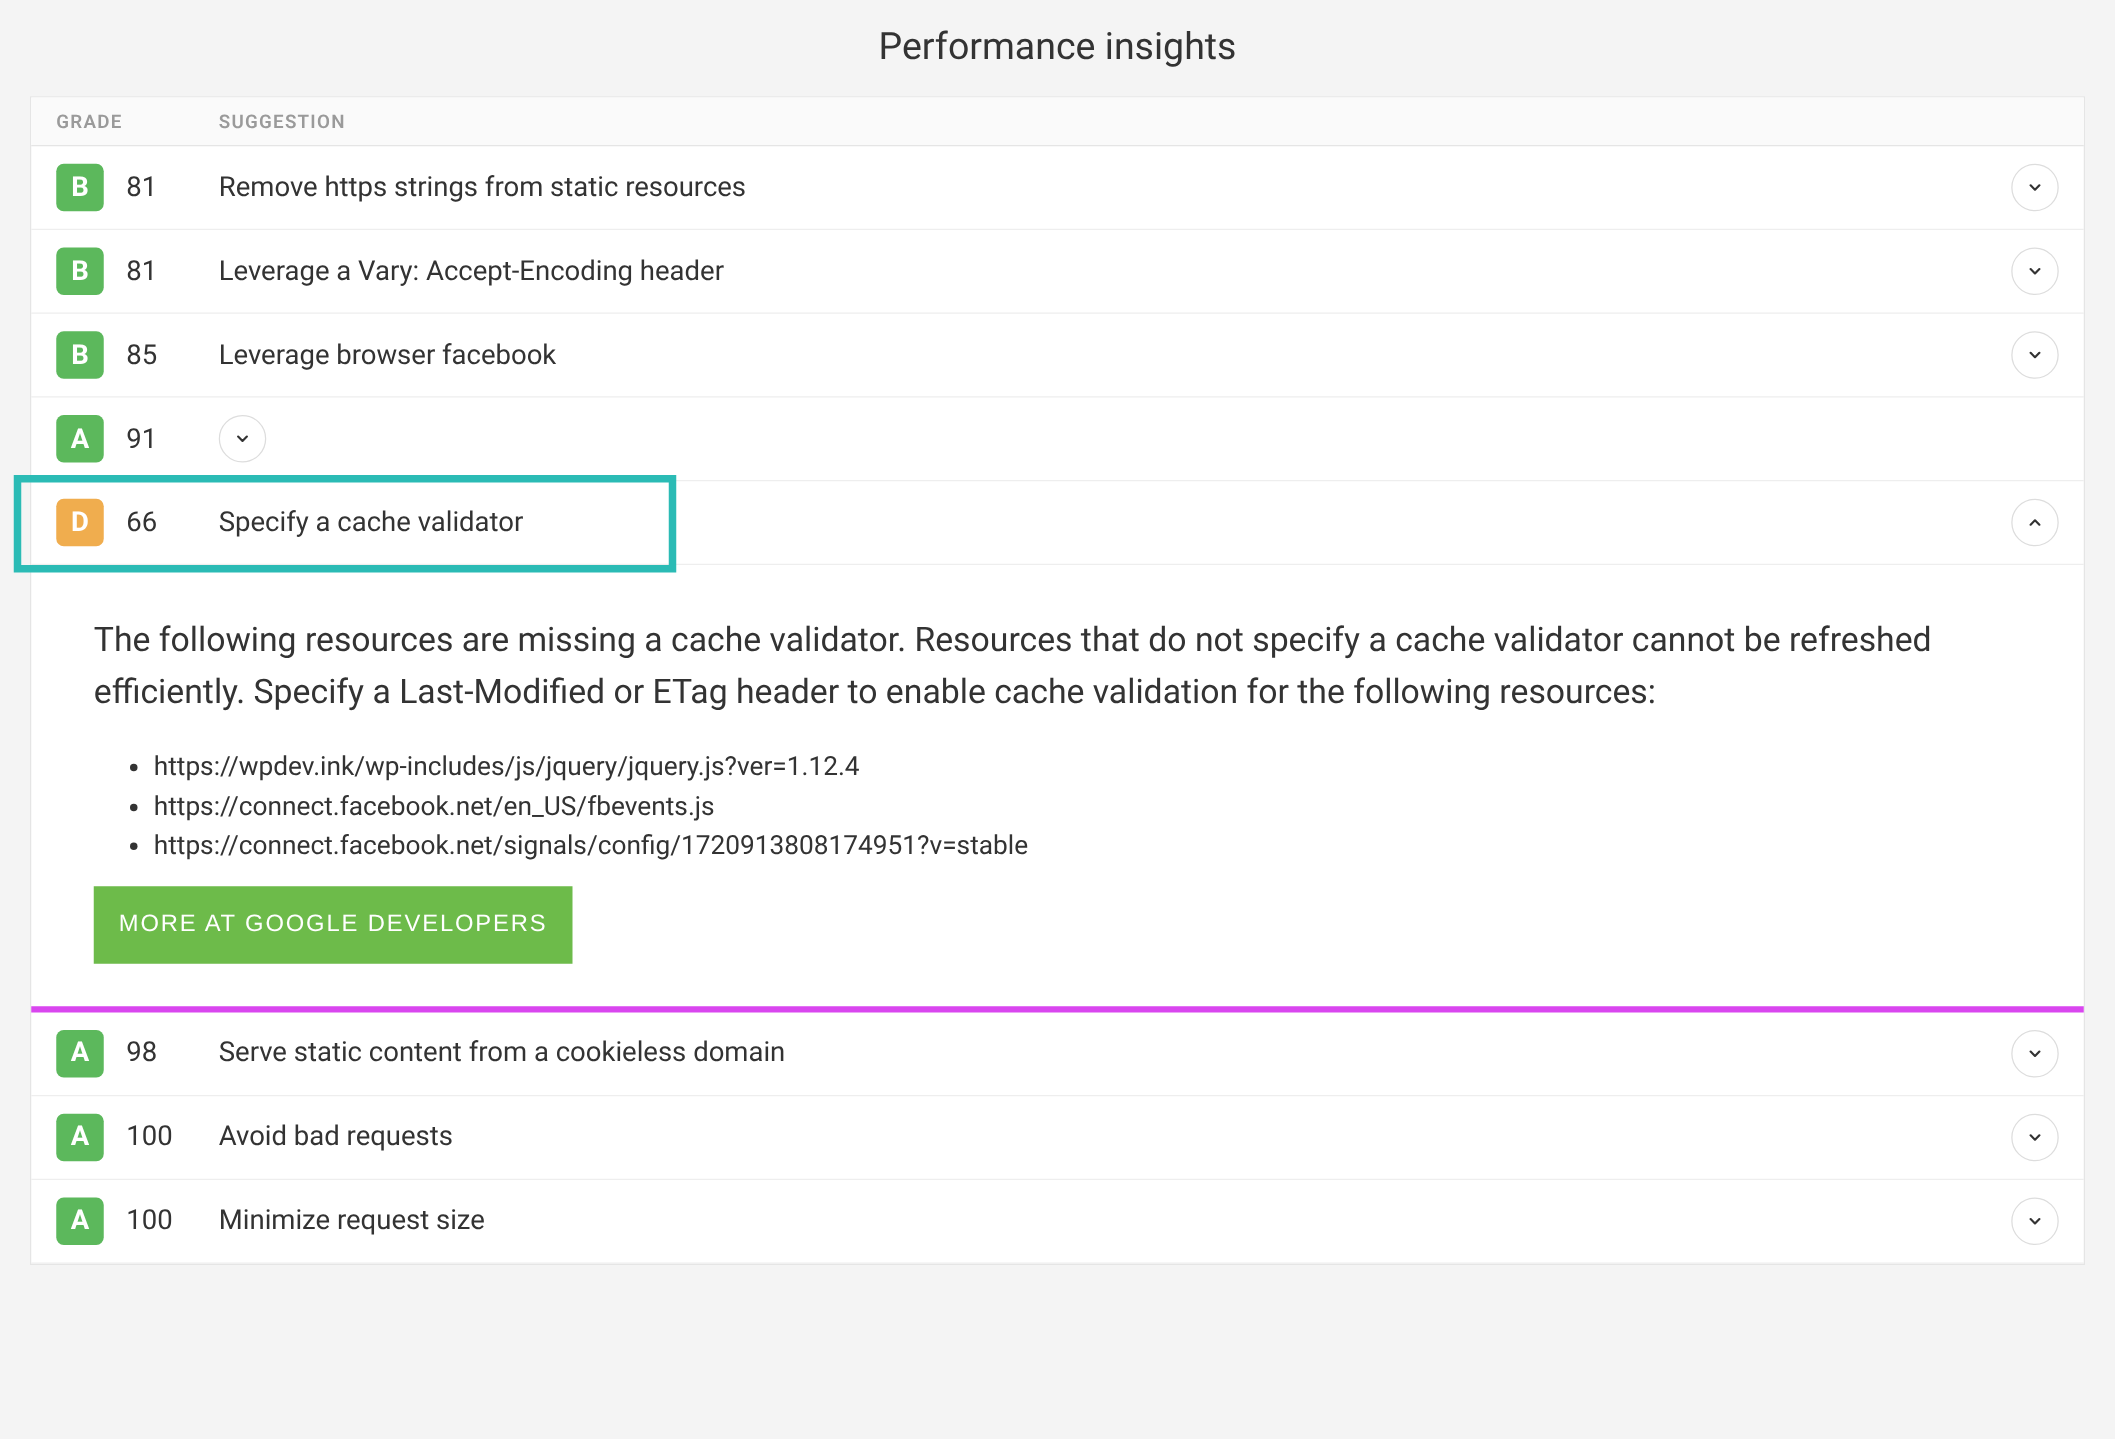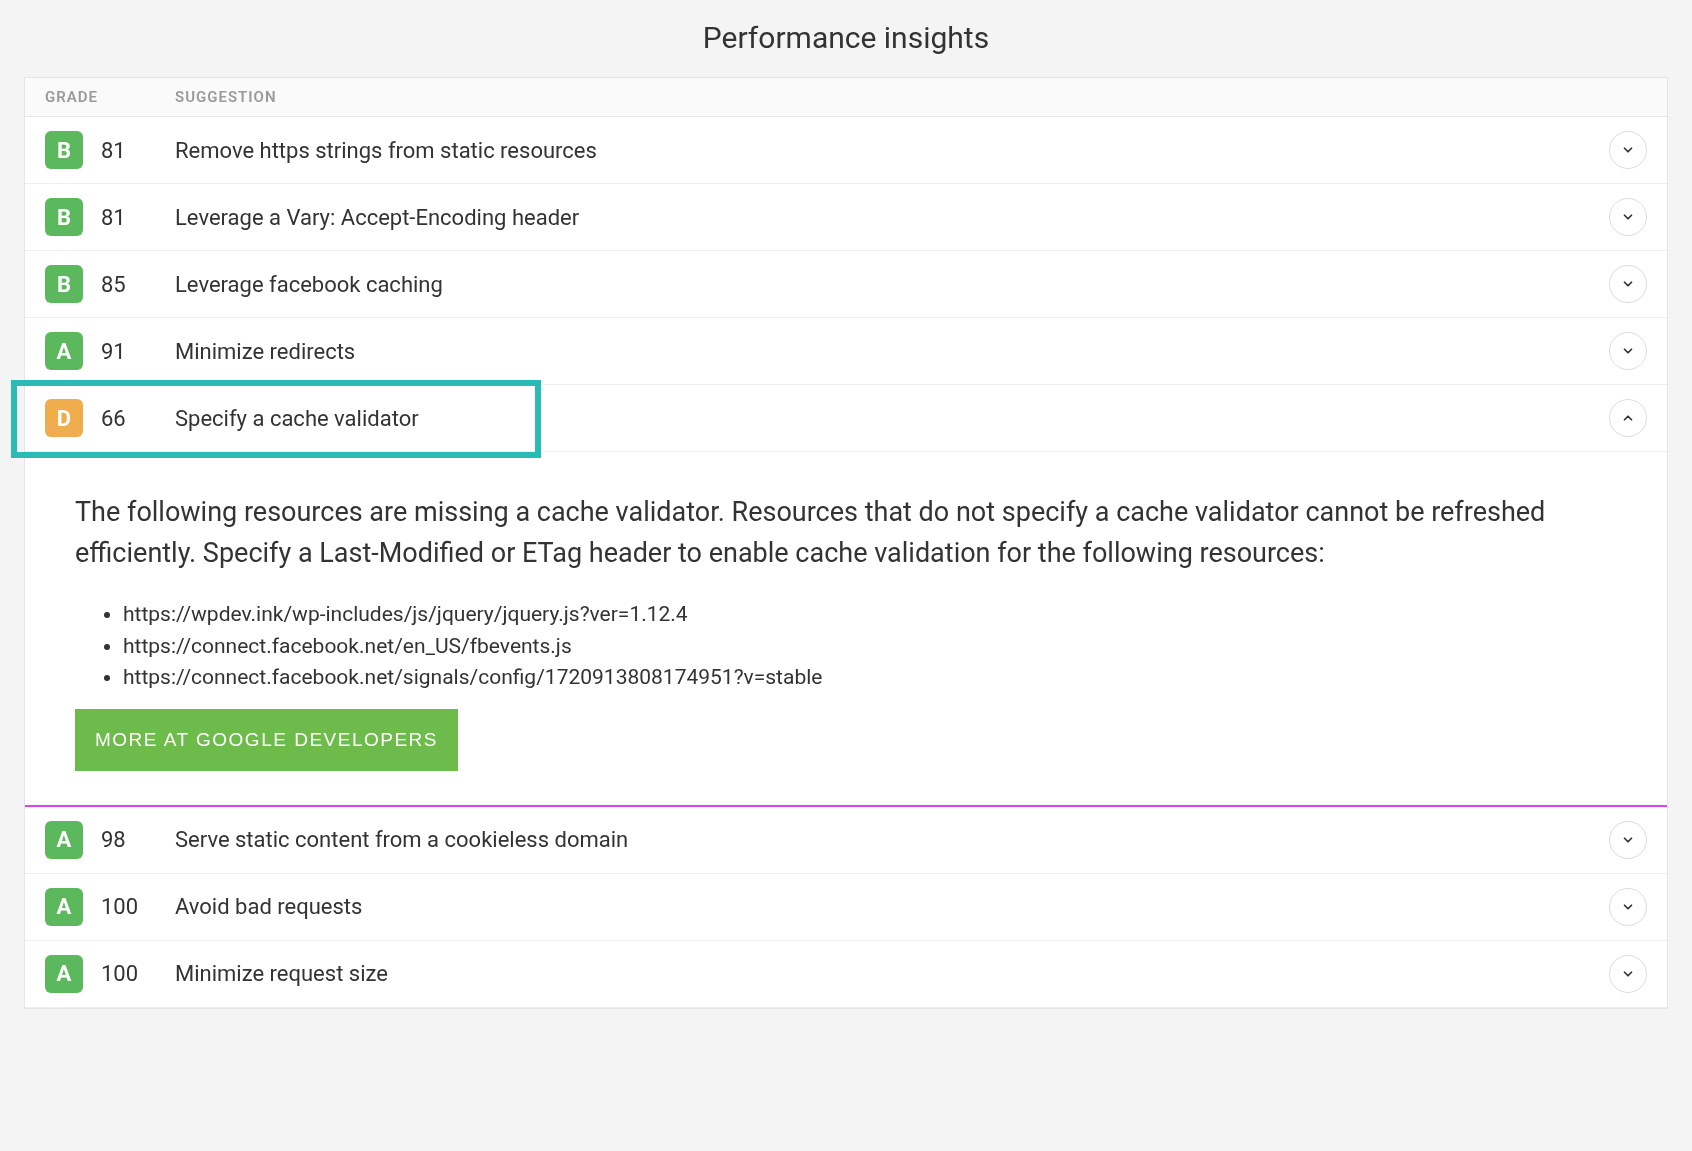--- a/index.html
+++ b/index.html
@@ -82,21 +82,21 @@
     position: absolute;
     left: -14px;
     top: -5px;
     width: 530px;
     height: 78px;
     border: 6px solid #2bbbb5;
     pointer-events: none;
   }
   .detail {
     padding: 40px 50px 34px 50px;
-    border-bottom: 2px solid #d946ef;
+    border-bottom: 5px solid #d946ef;
   }
   .detail-text {
     font-size: 27px;
     line-height: 1.5;
     color: #333;
     margin-bottom: 26px;
   }
   .detail ul {
     list-style: disc;
     padding-left: 48px;
@@ -147,31 +147,30 @@
         <div class="suggestion">Leverage a Vary: Accept-Encoding header</div>
         <div class="expand-btn">
           <svg viewBox="0 0 24 24" fill="none" stroke="#333" stroke-width="3" stroke-linecap="round" stroke-linejoin="round">
             <polyline points="6 9 12 15 18 9"></polyline>
           </svg>
         </div>
       </div>
       <div class="row">
         <div class="grade-badge grade-B">B</div>
         <div class="score">85</div>
-        <div class="suggestion">Leverage facebook caching</div>
+        <div class="suggestion">Leverage browser facebook</div>
         <div class="expand-btn">
           <svg viewBox="0 0 24 24" fill="none" stroke="#333" stroke-width="3" stroke-linecap="round" stroke-linejoin="round">
             <polyline points="6 9 12 15 18 9"></polyline>
           </svg>
         </div>
       </div>
       <div class="row">
         <div class="grade-badge grade-A">A</div>
         <div class="score">91</div>
-        <div class="suggestion">Minimize redirects</div>
         <div class="expand-btn">
           <svg viewBox="0 0 24 24" fill="none" stroke="#333" stroke-width="3" stroke-linecap="round" stroke-linejoin="round">
             <polyline points="6 9 12 15 18 9"></polyline>
           </svg>
         </div>
       </div>
       <div class="row">
         <div class="highlight-box"></div>
         <div class="grade-badge grade-D">D</div>
         <div class="score">66</div>

